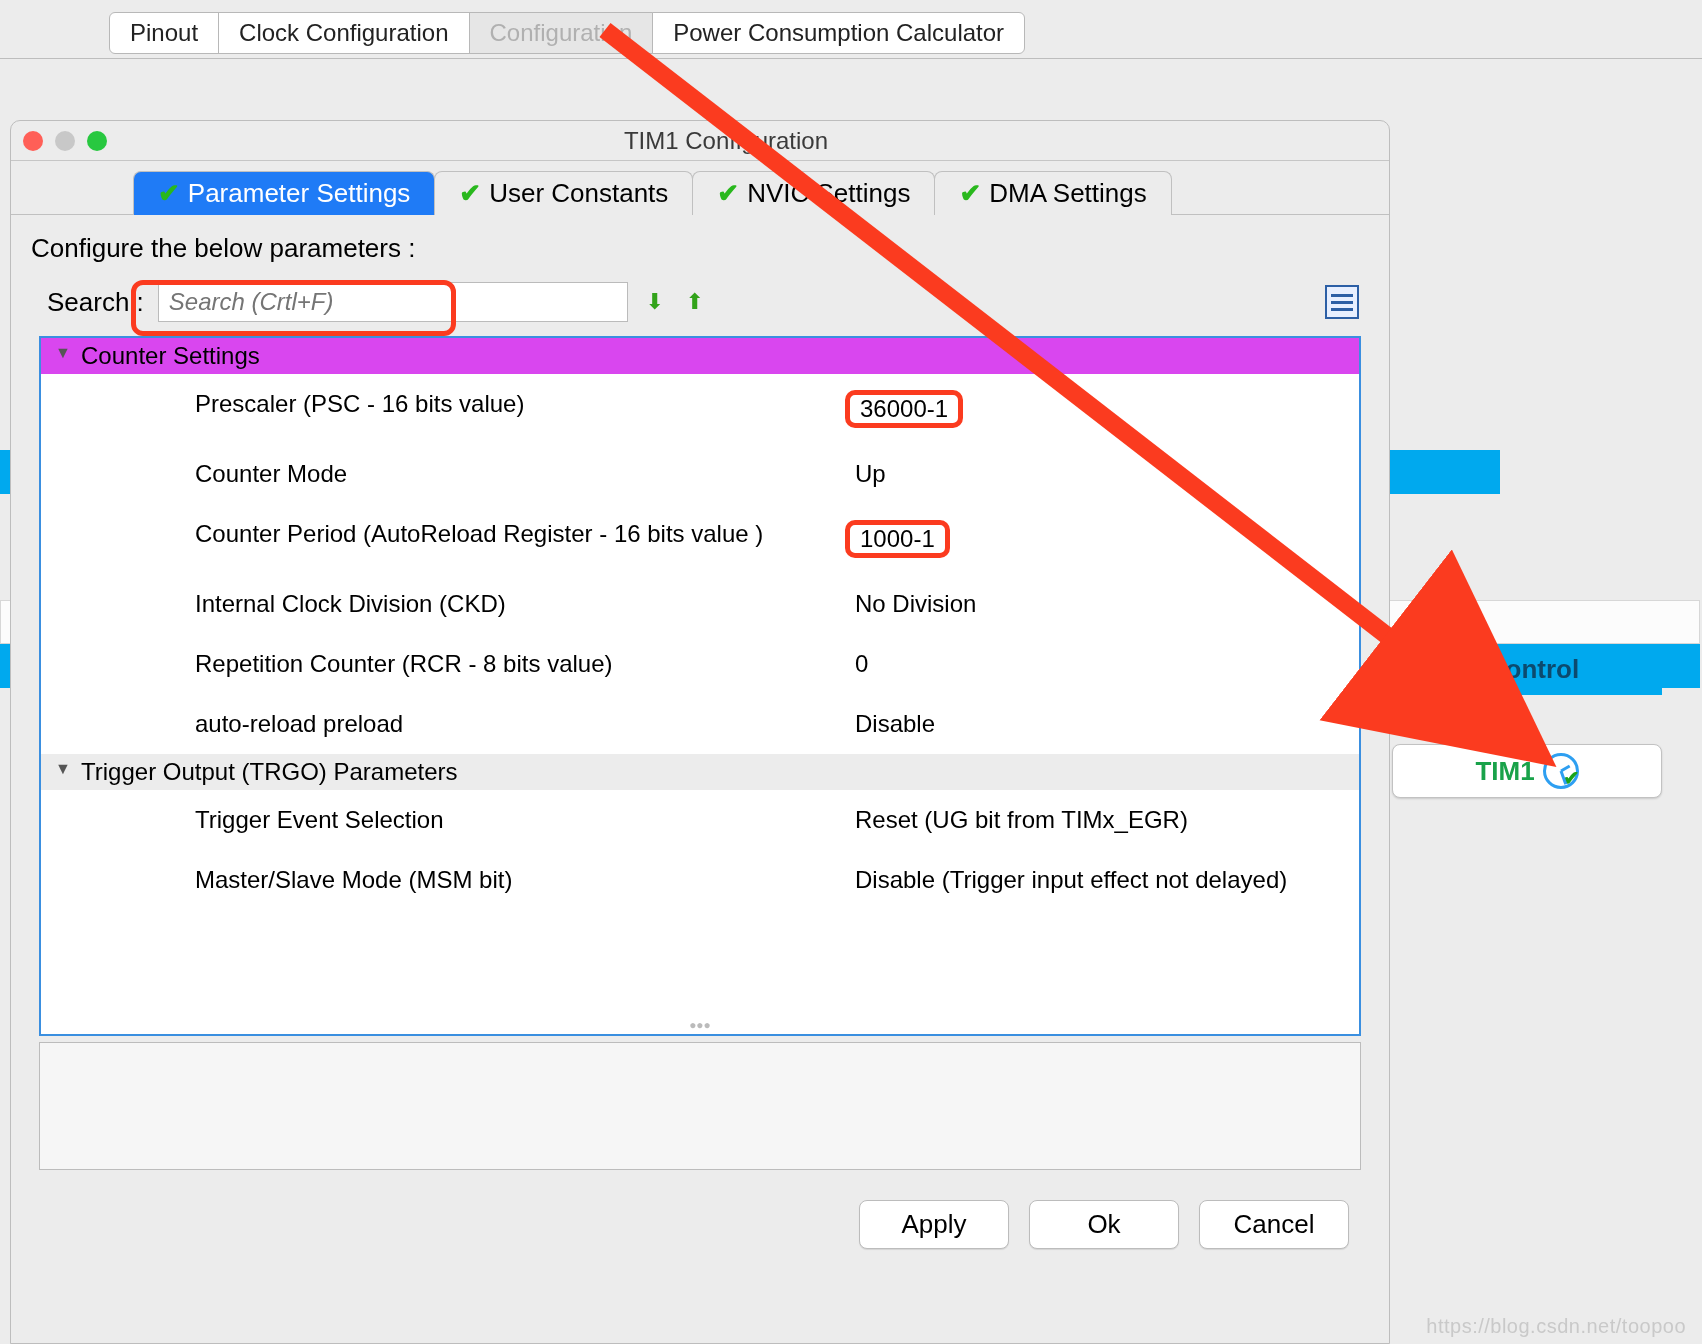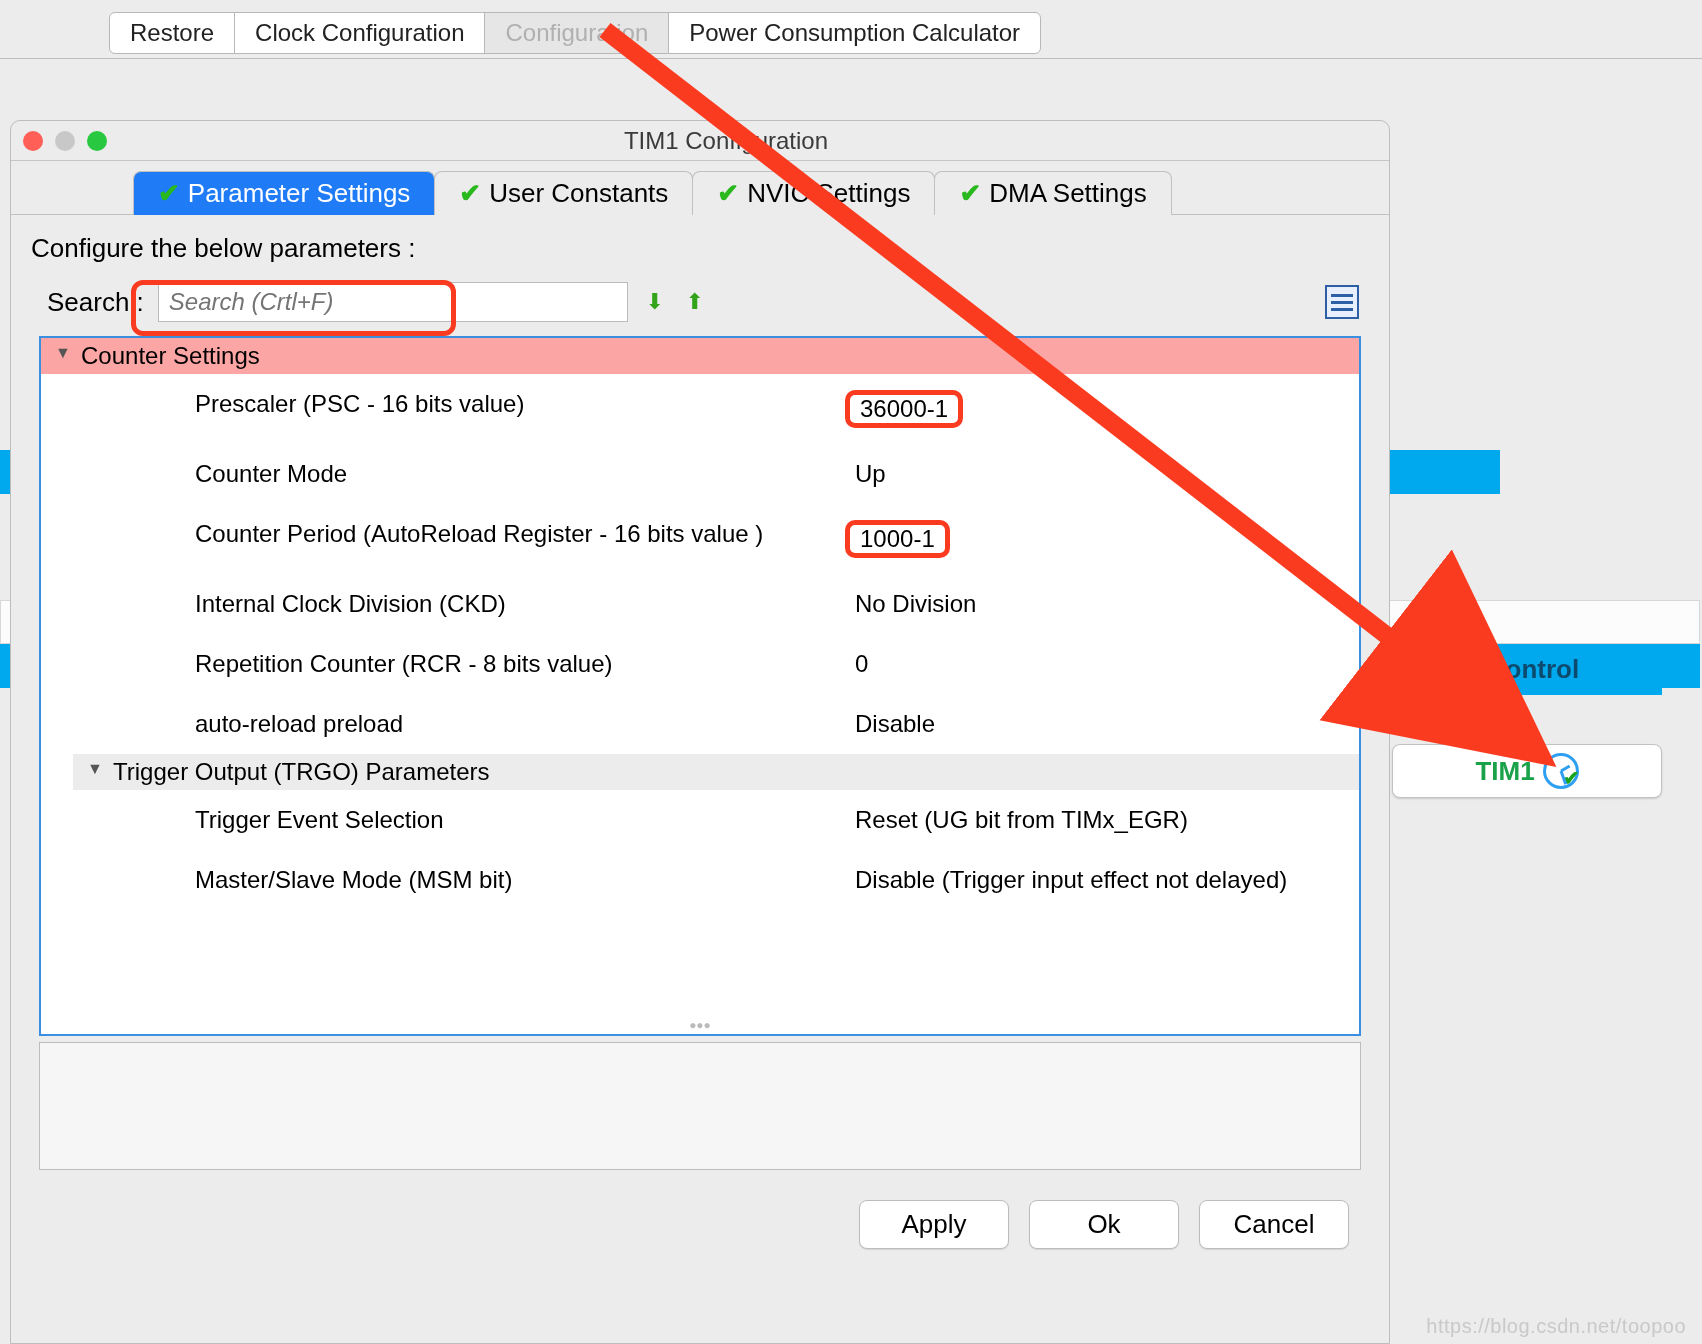--- a/index.html
+++ b/index.html
@@ -189,21 +189,21 @@
   
   .param-box{
     margin:0 28px;
     background:#fff;
     border:2px solid #3a8fe0;
     height:700px;
     overflow:hidden;
     position:relative;
   }
   .grp-header{
-    background:#fca5a5;
+    background:#d946ef;
     font-size:24px;
     padding:4px 10px 4px 40px;
     position:relative;
   }
   .grp-header::before{
     content:"▼";
     position:absolute;left:14px;top:6px;
     font-size:16px;color:#555;
   }
   .prm-row{
@@ -263,21 +263,21 @@
   .arrow-overlay{position:absolute;inset:0;pointer-events:none;}
 </style>
 </head>
 <body>
 
 <div class="bg-blue-bar" style="top:450px;width:1500px;height:44px;"></div>
 <div class="bg-blue-bar" style="top:644px;width:1700px;height:44px;"></div>
 <div style="position:absolute;top:600px;left:0;width:1700px;height:44px;background:#fcfcfc;border:1px solid #d7d7d7;"></div>
 
 <div class="main-tabs">
-  <div class="main-tab">Restore</div>
+  <div class="main-tab">Pinout</div>
   <div class="main-tab">Clock Configuration</div>
   <div class="main-tab sel">Configuration</div>
   <div class="main-tab">Power Consumption Calculator</div>
 </div>
 <div class="tabs-divider"></div>
 
 <div class="control-panel">
   <div class="control-header">Control</div>
 </div>
 <div class="tim1-chip">
@@ -352,21 +352,21 @@
     </div>
     <div class="prm-row">
       <div class="prm-label">Repetition Counter (RCR - 8 bits value)</div>
       <div class="prm-val">0</div>
     </div>
     <div class="prm-row">
       <div class="prm-label">auto-reload preload</div>
       <div class="prm-val">Disable</div>
     </div>
 
-    <div class="grp-header" style="background:#ececec;margin-left:32px;">Trigger Output (TRGO) Parameters</div>
+    <div class="grp-header" style="background:#ececec;">Trigger Output (TRGO) Parameters</div>
 
     <div class="prm-row">
       <div class="prm-label">Trigger Event Selection</div>
       <div class="prm-val">Reset (UG bit from TIMx_EGR)</div>
     </div>
     <div class="prm-row">
       <div class="prm-label">Master/Slave Mode (MSM bit)</div>
       <div class="prm-val">Disable (Trigger input effect not delayed)</div>
     </div>
     <div class="bottom-resize">●●●</div>

